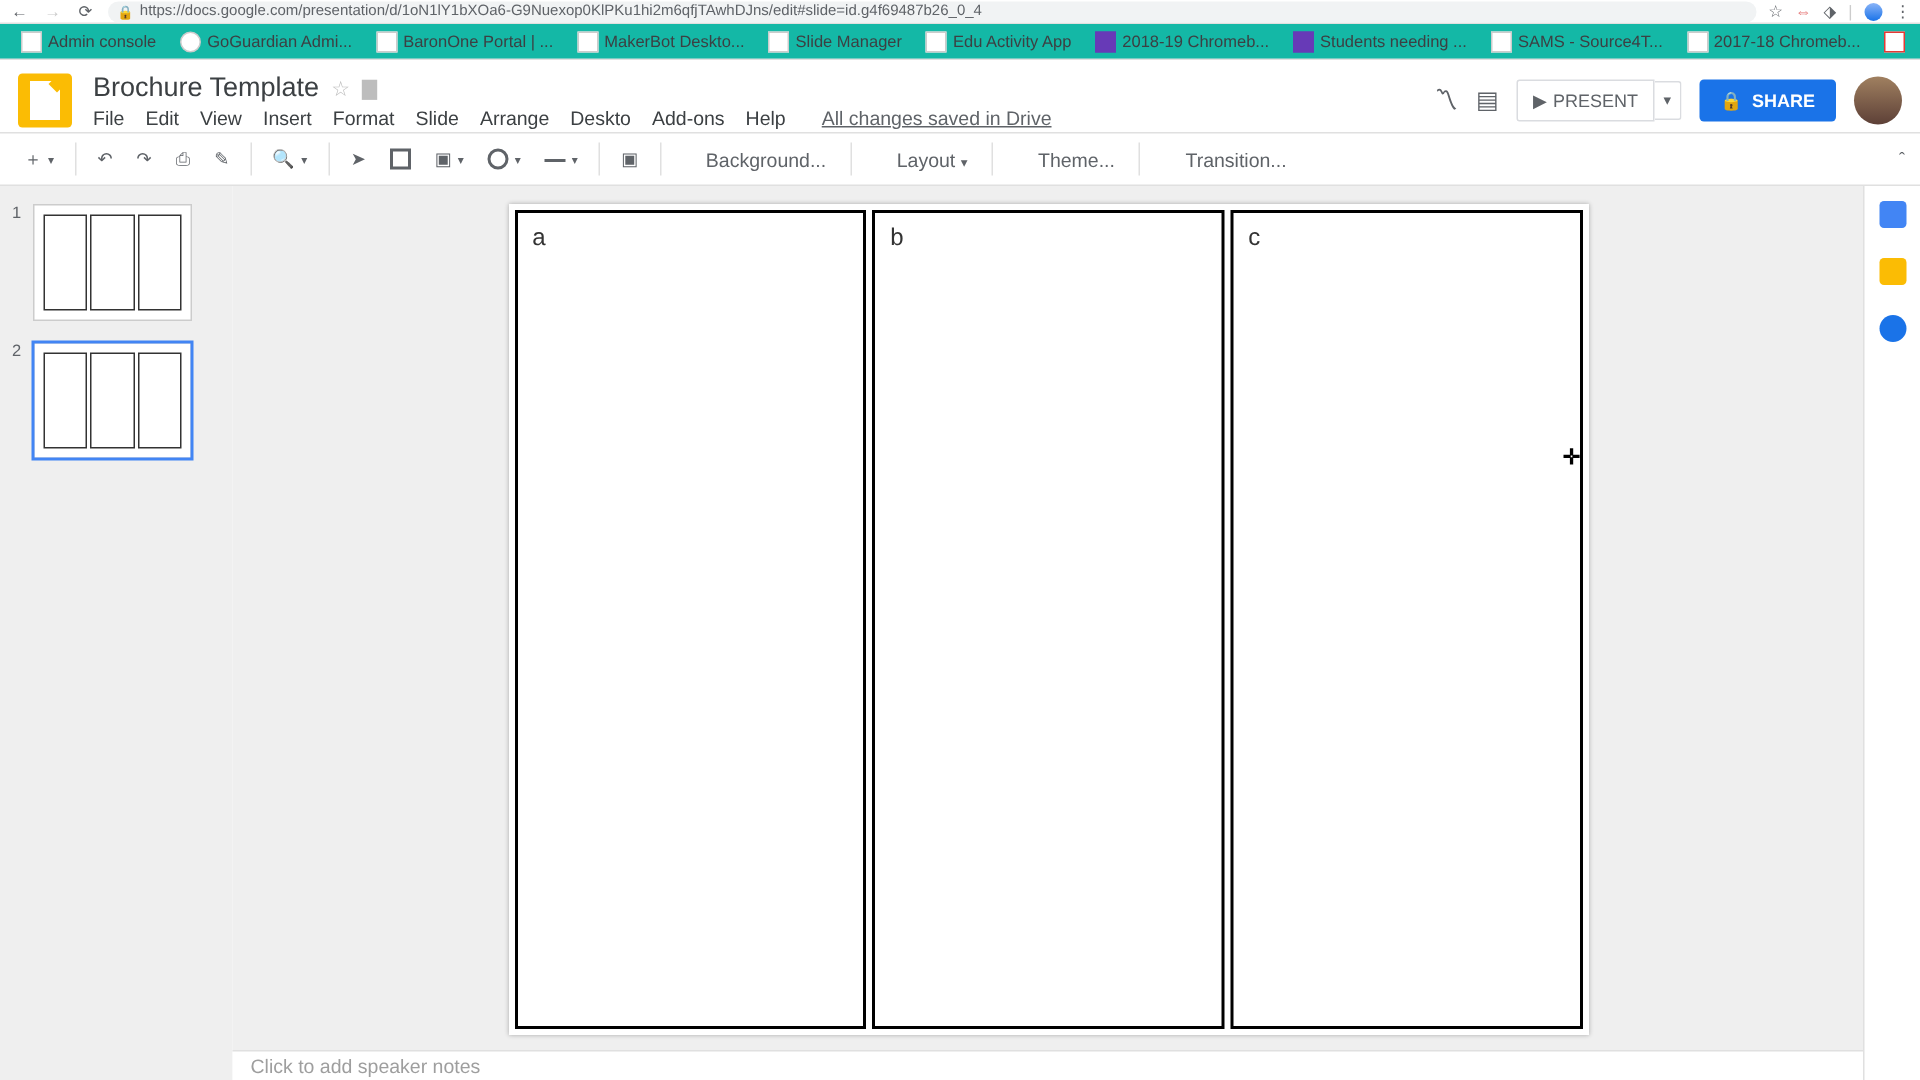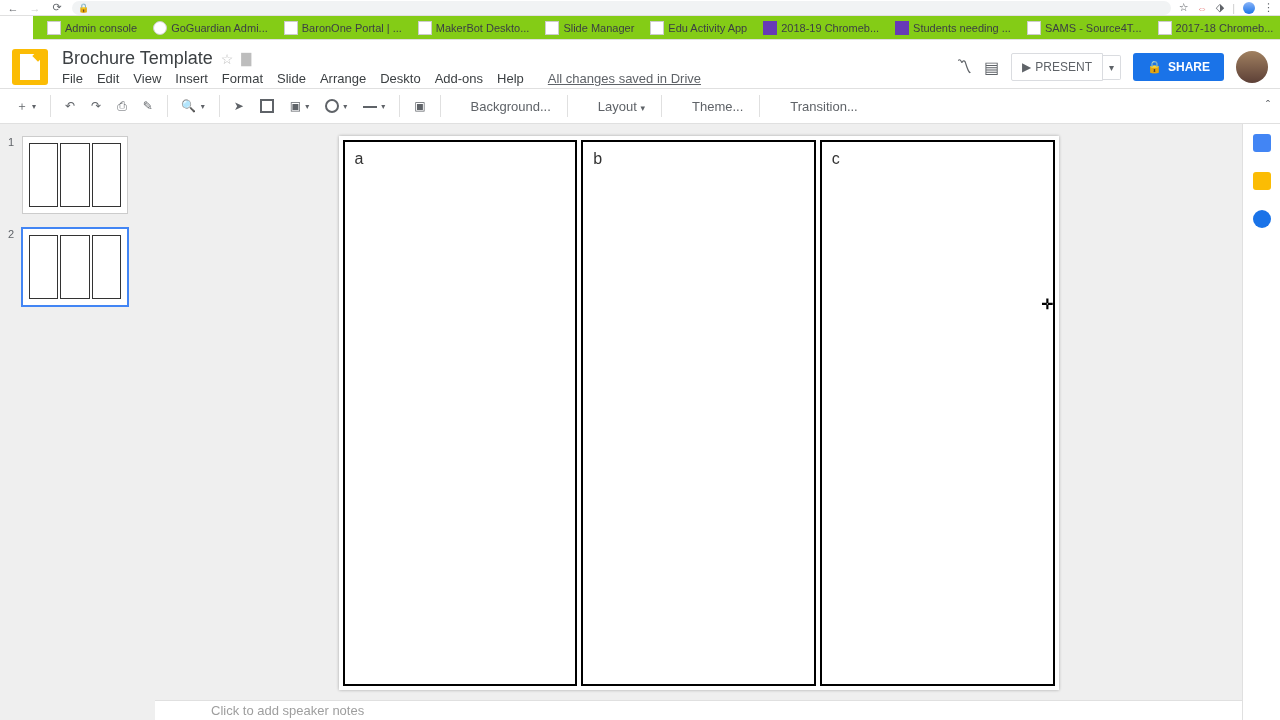--- a/index.html
+++ b/index.html
@@ -7,21 +7,21 @@
 
 
 .chrome-bar { height:16px; background:#fff; border-bottom:1px solid #e0e0e0; display:flex; align-items:center; padding:0 6px; gap:8px; font-size:11px; color:#5f6368; }
 .chrome-bar .nav-btn { width:14px; text-align:center; cursor:pointer; }
 .chrome-bar .url-box { flex:1; background:#f1f3f4; border-radius:12px; height:14px; line-height:14px; padding:0 6px; display:flex; align-items:center; gap:4px; font-size:10px; }
 .chrome-bar .url-box .lock { font-size:9px; }
 .chrome-bar .right { display:flex; align-items:center; gap:8px; }
 .chrome-bar .avatar-sm { width:12px; height:12px; border-radius:50%; background:linear-gradient(#8ab4f8,#1a73e8); }
 
 
-.bookmarks { height:24px; background:#84cc16; border-bottom:1px solid #e0e0e0; display:flex; align-items:center; padding:0 8px; gap:4px; font-size:11px; color:#3c4043;margin-left:33px; }
+.bookmarks { height:24px; background:#14b8a6; border-bottom:1px solid #e0e0e0; display:flex; align-items:center; padding:0 8px; gap:4px; font-size:11px; color:#3c4043; }
 .bookmark-item { display:flex; align-items:center; gap:4px; padding:2px 6px; border-radius:2px; cursor:pointer; white-space:nowrap; }
 .bookmark-item .bi-icon { width:14px; height:14px; border:1px solid #ccc; background:#fff; display:inline-block; }
 .bookmark-item .bi-icon.pp { background:#673ab7; border-color:#673ab7; }
 .bm-spacer { flex:1; }
 
 
 .app-header { display:flex; align-items:center; padding:6px 12px 0 12px; height:48px; }
 .logo { width:36px; height:36px; background:#fbbc04; border-radius:3px; display:flex; align-items:center; justify-content:center; margin-right:14px; }
 .logo .inner { width:20px; height:26px; background:#fff; position:relative; }
 .logo .inner::after { content:''; position:absolute; right:-2px; top:-2px; width:8px; height:8px; background:#fbbc04; transform:rotate(45deg); }
@@ -82,20 +82,21 @@
 </style>
 </head>
 <body>
 
 <div class="chrome-bar">
   <div class="nav-btn">←</div>
   <div class="nav-btn" style="color:#ccc;">→</div>
   <div class="nav-btn">⟳</div>
   <div class="url-box">
     <span class="lock">🔒</span>
+    <span>https://docs.google.com/presentation/d/1oN1lY1bXOa6-G9Nuexop0KlPKu1hi2m6qfjTAwhDJns/edit#slide=id.g4f69487b26_0_4</span>
   </div>
   <div class="right">
     <span>☆</span>
     <span style="color:#e57373;">⇔</span>
     <span>⬗</span>
     <span style="color:#ccc;">|</span>
     <span class="avatar-sm"></span>
     <span>⋮</span>
   </div>
 </div>
@@ -248,21 +249,21 @@
   <div class="canvas-area">
     <div class="canvas-scroll">
       <div class="slide">
         <div class="slide-col"><span>a</span></div>
         <div class="slide-col"><span>b</span></div>
         <div class="slide-col"><span>c</span></div>
       </div>
       <span class="cross" style="left:calc(50% + 343px); top:172px;">✛</span>
     </div>
     <div class="notes-bar">
-      <span style="overflow:hidden;margin-left:44px;">Click to add speaker notes</span>
+      <span style="overflow:hidden;">Click to add speaker notes</span>
     </div>
   </div>
 
   <div class="side-rail">
     <div class="rail-ico rail-a"></div>
     <div class="rail-ico rail-b"></div>
     <div class="rail-ico rail-c"></div>
   </div>
 </div>
 

